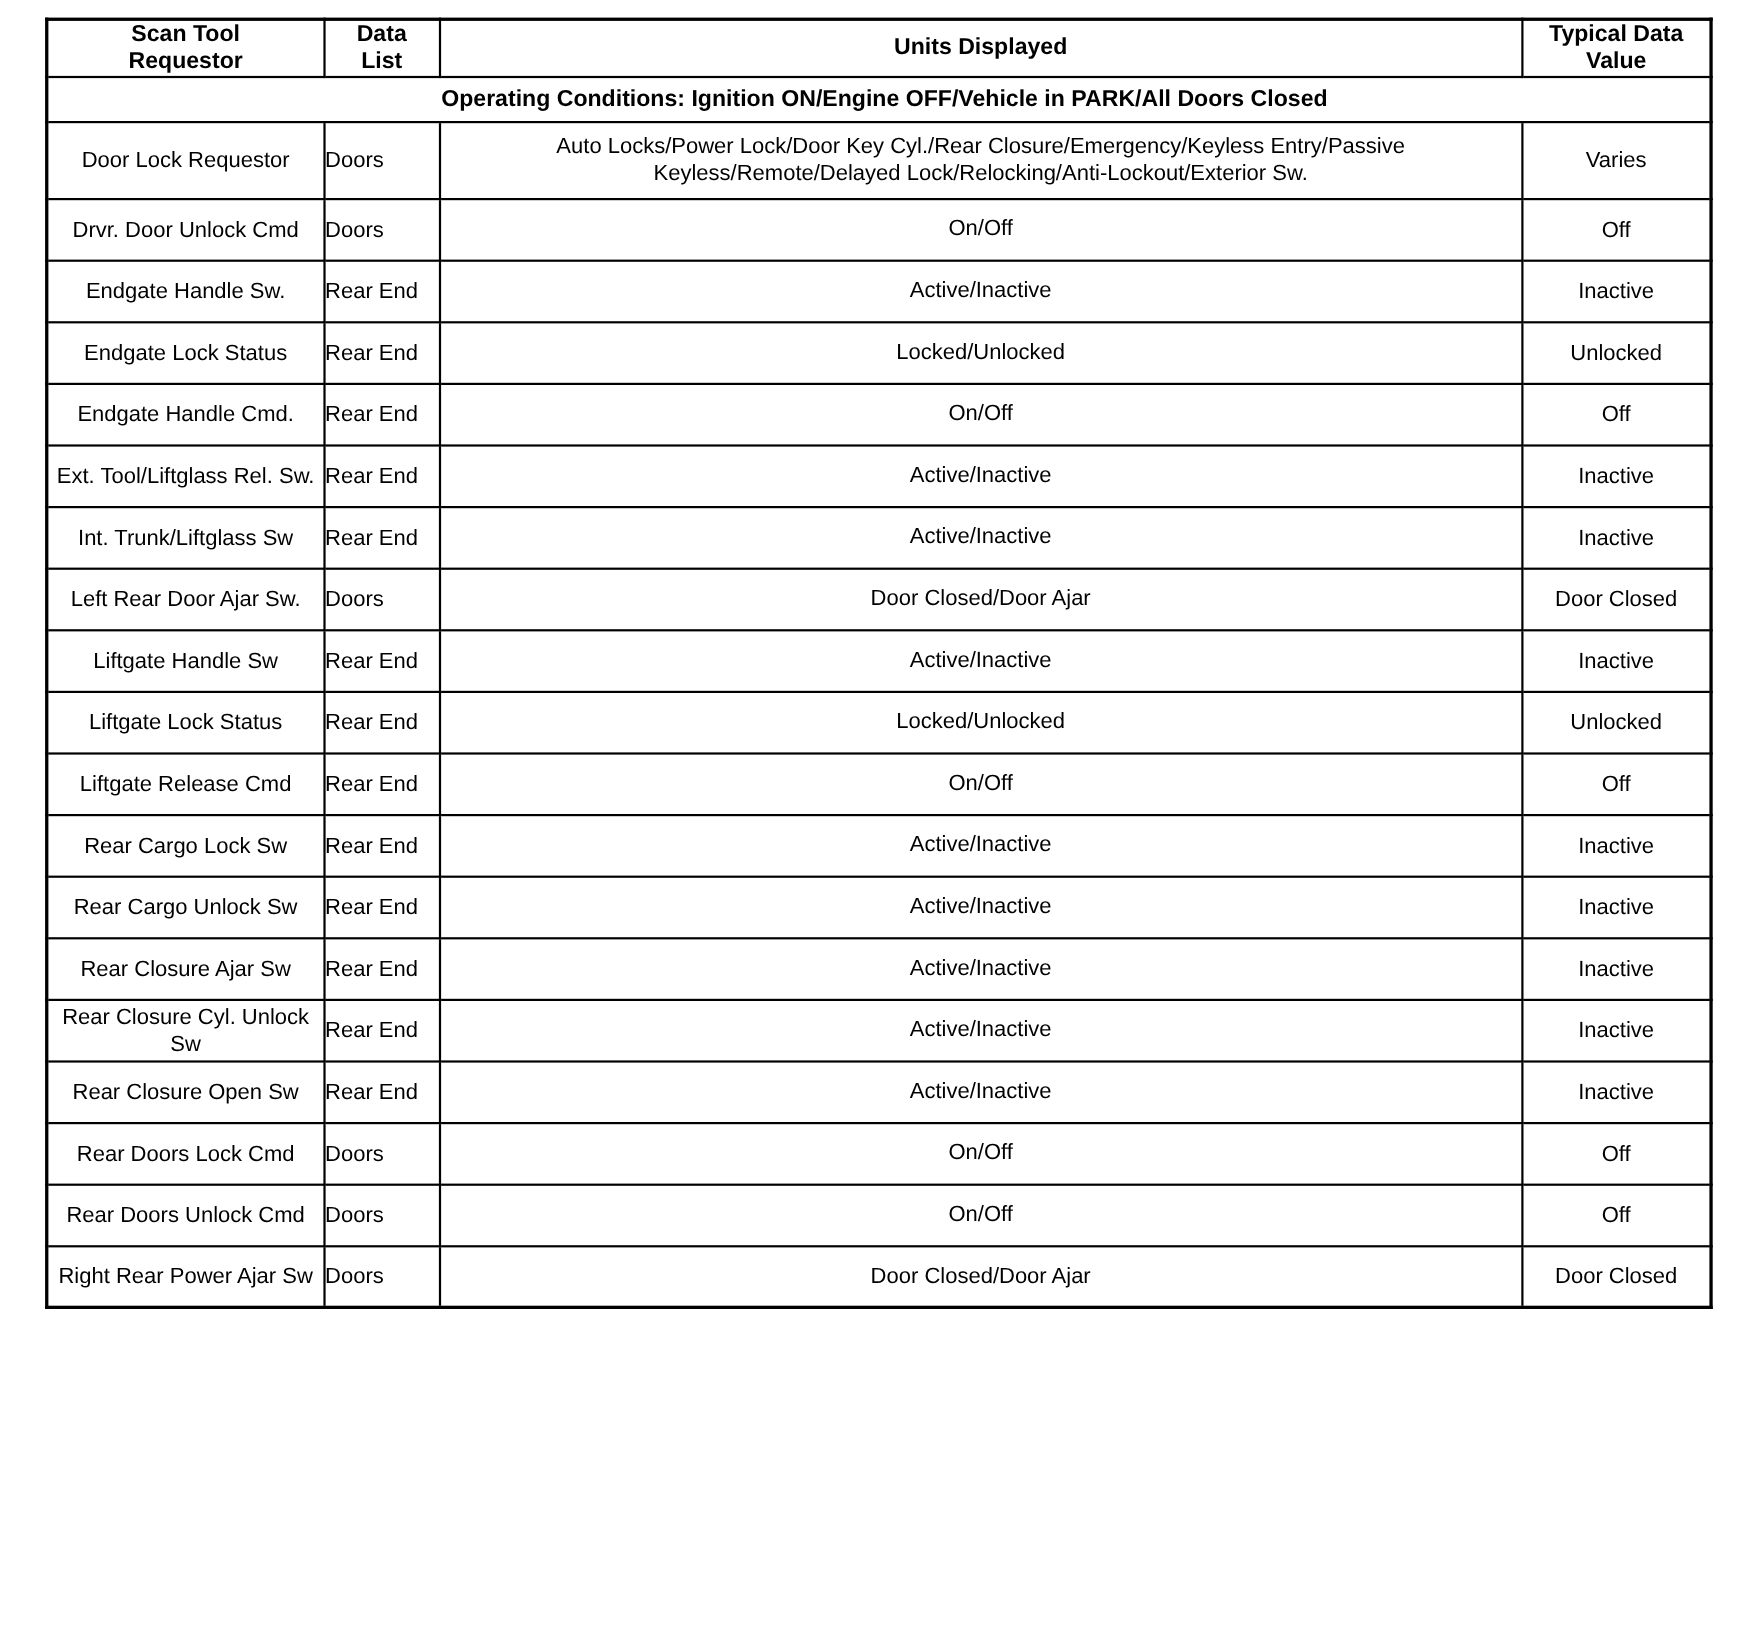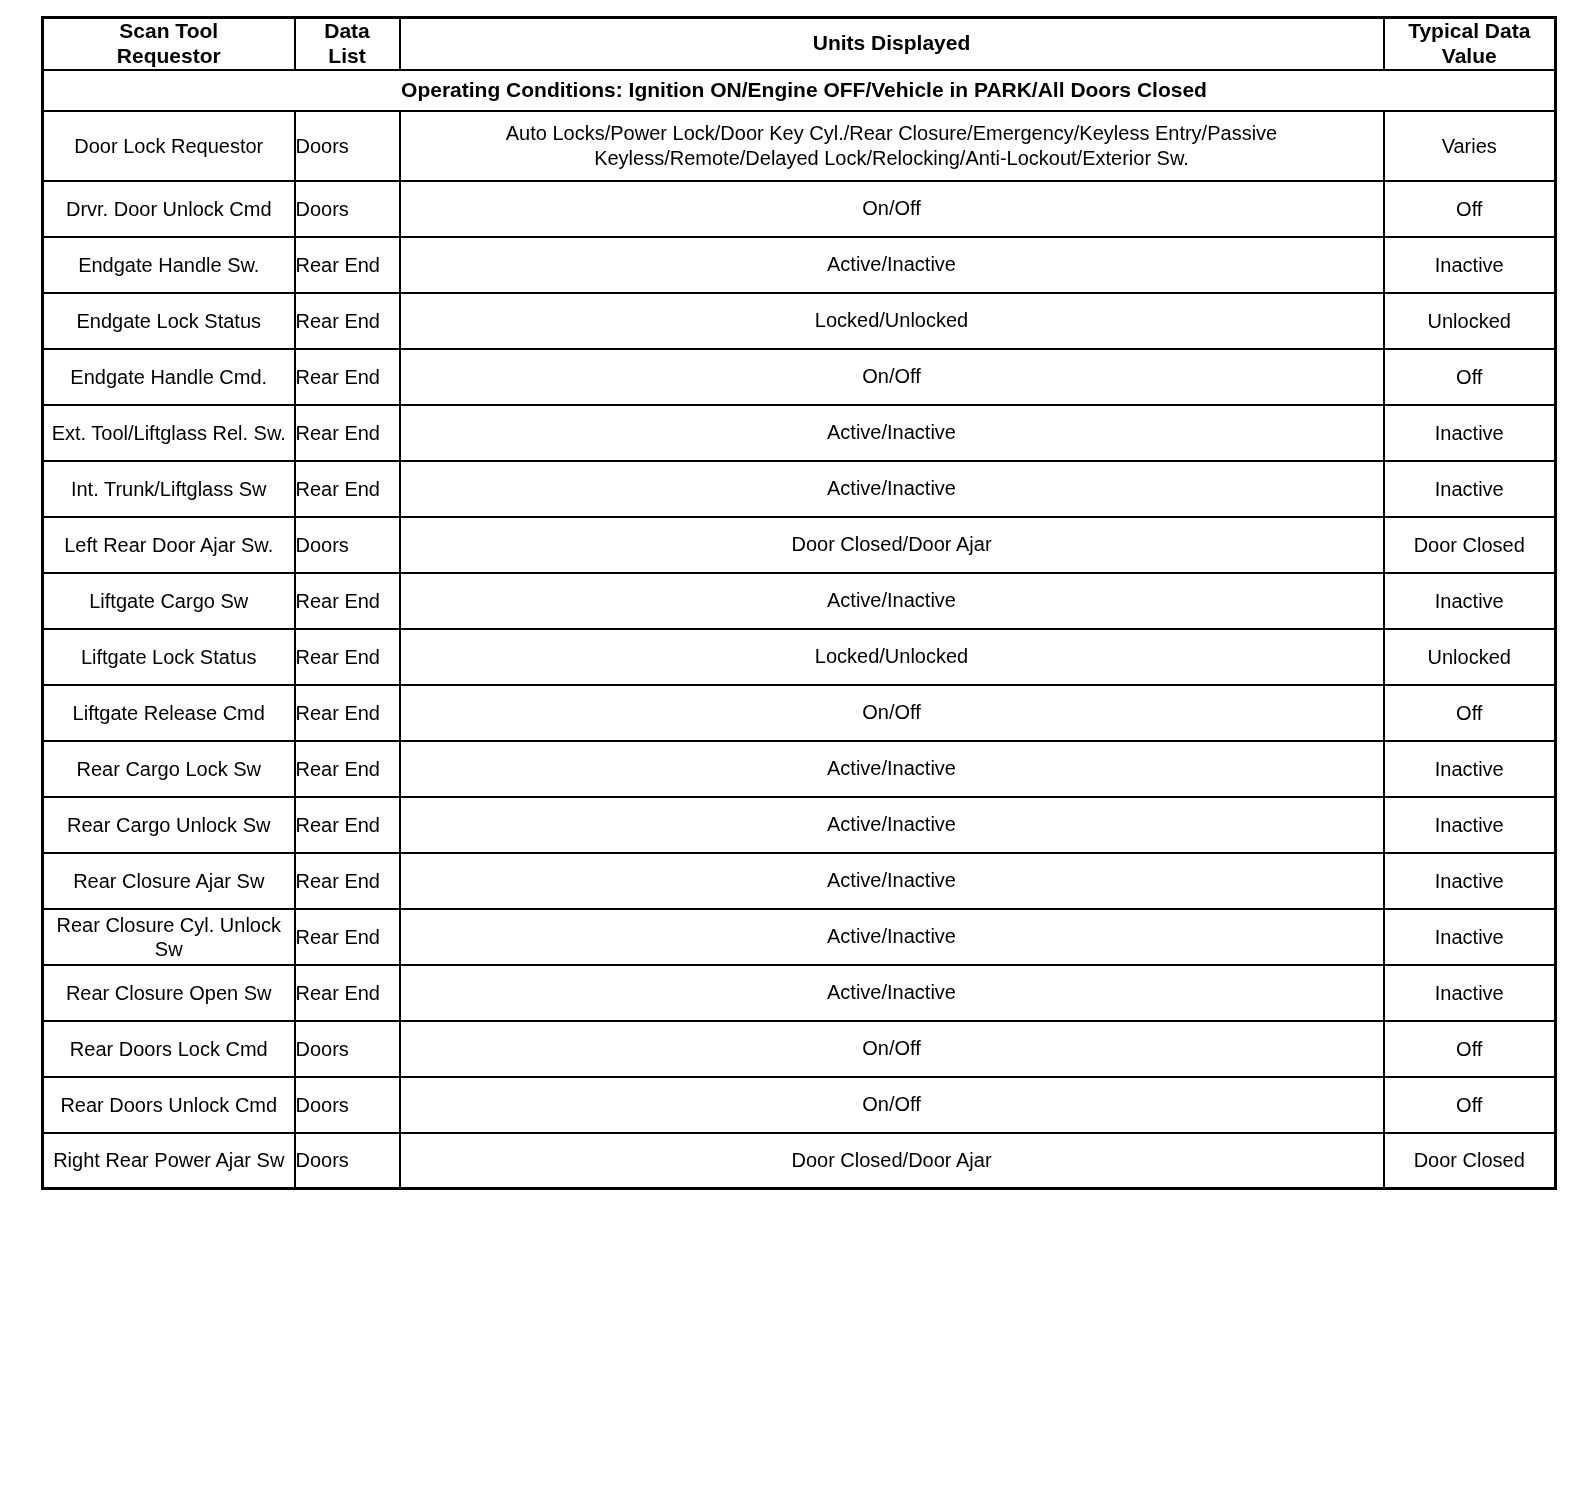--- a/index.html
+++ b/index.html
@@ -158,21 +158,21 @@
       </tr>
 
       <tr class="row">
         <td class="param">Left Rear Door Ajar Sw.</td>
         <td class="list">Doors</td>
         <td class="units">Door Closed/Door Ajar</td>
         <td class="value">Door Closed</td>
       </tr>
 
       <tr class="row">
-        <td class="param">Liftgate Cargo Sw</td>
+        <td class="param">Liftgate Handle Sw</td>
         <td class="list">Rear End</td>
         <td class="units">Active/Inactive</td>
         <td class="value">Inactive</td>
       </tr>
 
       <tr class="row">
         <td class="param">Liftgate Lock Status</td>
         <td class="list">Rear End</td>
         <td class="units">Locked/Unlocked</td>
         <td class="value">Unlocked</td>

